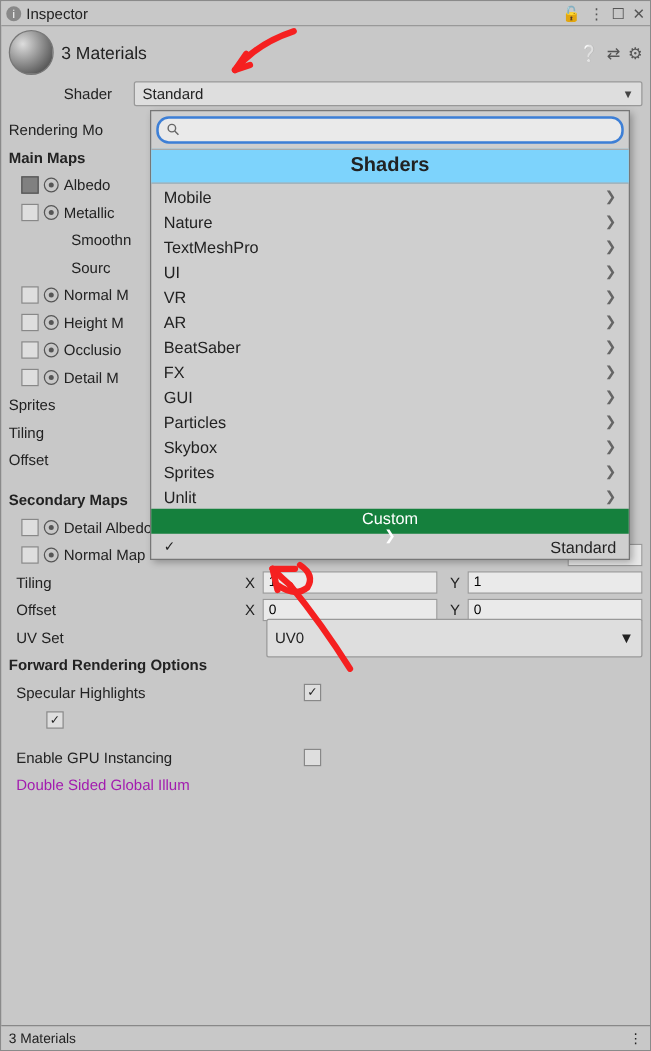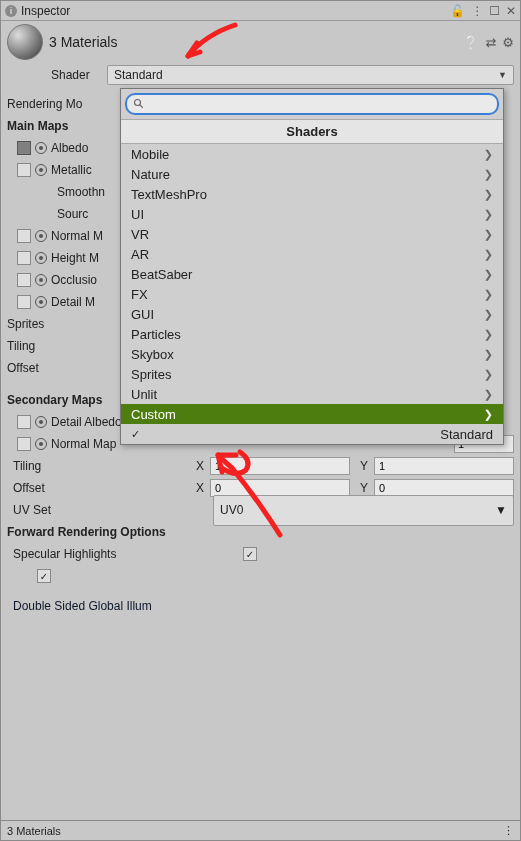--- a/index.html
+++ b/index.html
@@ -27,33 +27,33 @@
   .circle-icon { width:12px; height:12px; border:1px solid #555; border-radius:50%; display:inline-block; position:relative; }
   .circle-icon::after { content:''; position:absolute; width:4px; height:4px; background:#555; border-radius:50%; top:3px; left:3px; }
   .label { flex:1; }
   .num-input { width:60px; height:18px; background:#e8e8e8; border:1px solid #999; font-size:11px; padding:0 3px; text-align:left; }
   .axis-label { width:12px; text-align:right; }
   .field { width:140px; height:18px; background:#eaeaea; border:1px solid #999; padding:0 4px; font-size:11px; }
   .row-2col { display:flex; align-items:center; height:22px; gap:6px; }
   .row-2col .lbl { width: 200px; padding-left:6px; }
   .row-2col .inputs { flex:1; display:flex; align-items:center; gap:6px; }
   .select { flex:1; background:#dedede; border:1px solid #999; height:31px; display:flex; align-items:center; padding:0 6px; border-radius:2px; justify-content:space-between; }
-  .disabled { color:#0f172a; }
+  .disabled { color:#a21caf; }
   .spacer { flex:1; }
   .footer { height:20px; border-top:1px solid #888; background:#c8c8c8; display:flex; align-items:center; padding:0 6px; font-size:11px; justify-content:space-between; }
   
   .popup { position:absolute; left:120px; top:88px; width:384px; background:#cfcfcf; border:1px solid #777; box-shadow:2px 2px 6px rgba(0,0,0,0.3); }
   .search-wrap { padding:4px; }
   .search { width:100%; height:22px; border:2px solid #3d7fd6; border-radius:10px; background:#eaeaea; display:flex; align-items:center; padding:0 6px; gap:4px; }
   .search svg { width:12px; height:12px; }
   .search input { border:none; outline:none; background:transparent; flex:1; font-size:11px; }
-  .popup-header { background:#e5e5e5; border-top:1px solid #aaa; border-bottom:1px solid #aaa; text-align:center; font-weight:bold; padding:4px 0; font-size:13px; }
+  .popup-header { background:#7dd3fc; border-top:1px solid #aaa; border-bottom:1px solid #aaa; text-align:center; font-weight:bold; padding:4px 0; font-size:16px; }
   .menu-list { max-height: none; }
   .menu-item { display:flex; align-items:center; height:20px; padding:0 10px; font-size:13px; justify-content:space-between; cursor:default; }
-  .menu-item.selected { background:#4d7c0f; color:#fff; }
+  .menu-item.selected { background:#15803d; color:#fff;flex-direction:column; }
   .chev { color:#666; font-size:11px; }
   .menu-item.selected .chev { color:#fff; }
   .menu-item.checked::before { content:'✓'; margin-right:4px; font-size:11px; }
   .menu-item .ml { display:flex; align-items:center; gap:4px; }
   svg.annot-svg { position:absolute; top:0; left:0; width:521px; height:841px; pointer-events:none; }
 </style>
 </head>
 <body>
 
 <div class="window">
@@ -194,20 +194,26 @@
         <span class="checkbox">✓</span>
       </div>
     </div>
     <div class="row-2col">
       <div class="inputs" style="padding-left:30px">
         <span class="checkbox">✓</span>
       </div>
     </div>
 
     <div style="height:8px"></div>
+    <div class="row-2col">
+      <div class="lbl">Enable GPU Instancing</div>
+      <div class="inputs" style="padding-left:30px">
+        <span class="checkbox"></span>
+      </div>
+    </div>
     <div class="row-2col disabled">
       <div class="lbl">Double Sided Global Illum</div>
     </div>
   </div>
 
   <div class="spacer"></div>
 
   <div class="footer">
     <span>3 Materials</span>
     <span>⋮</span>

